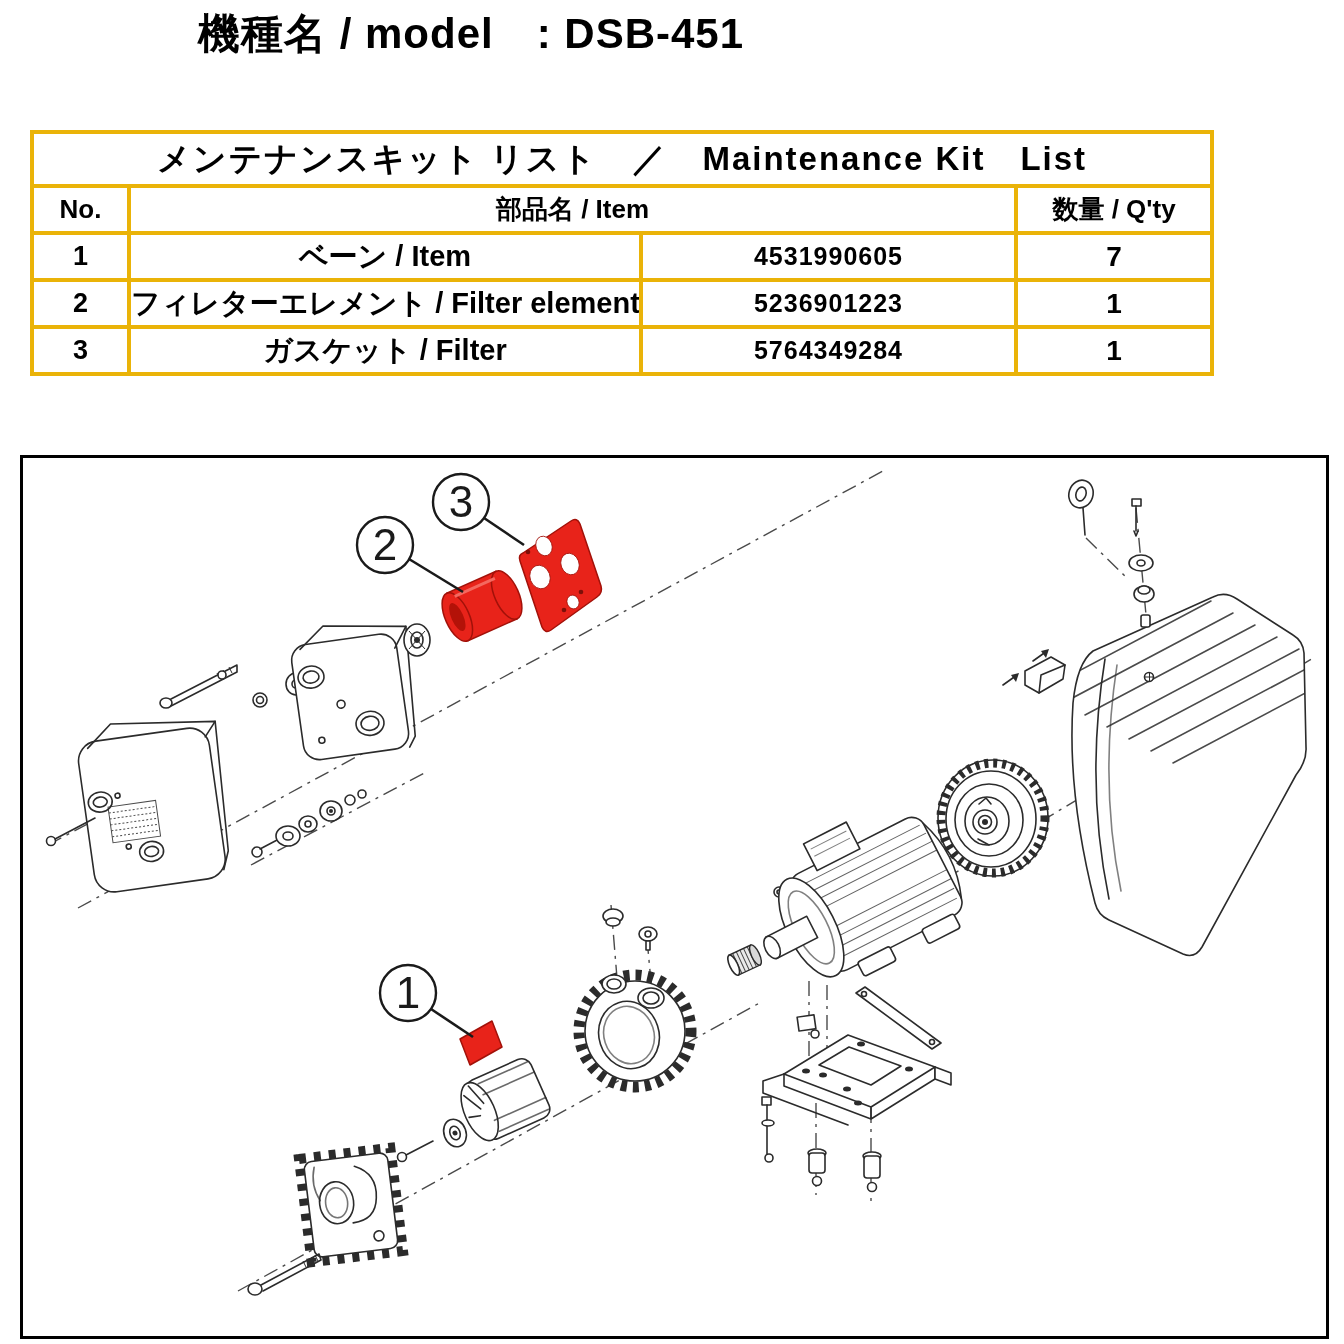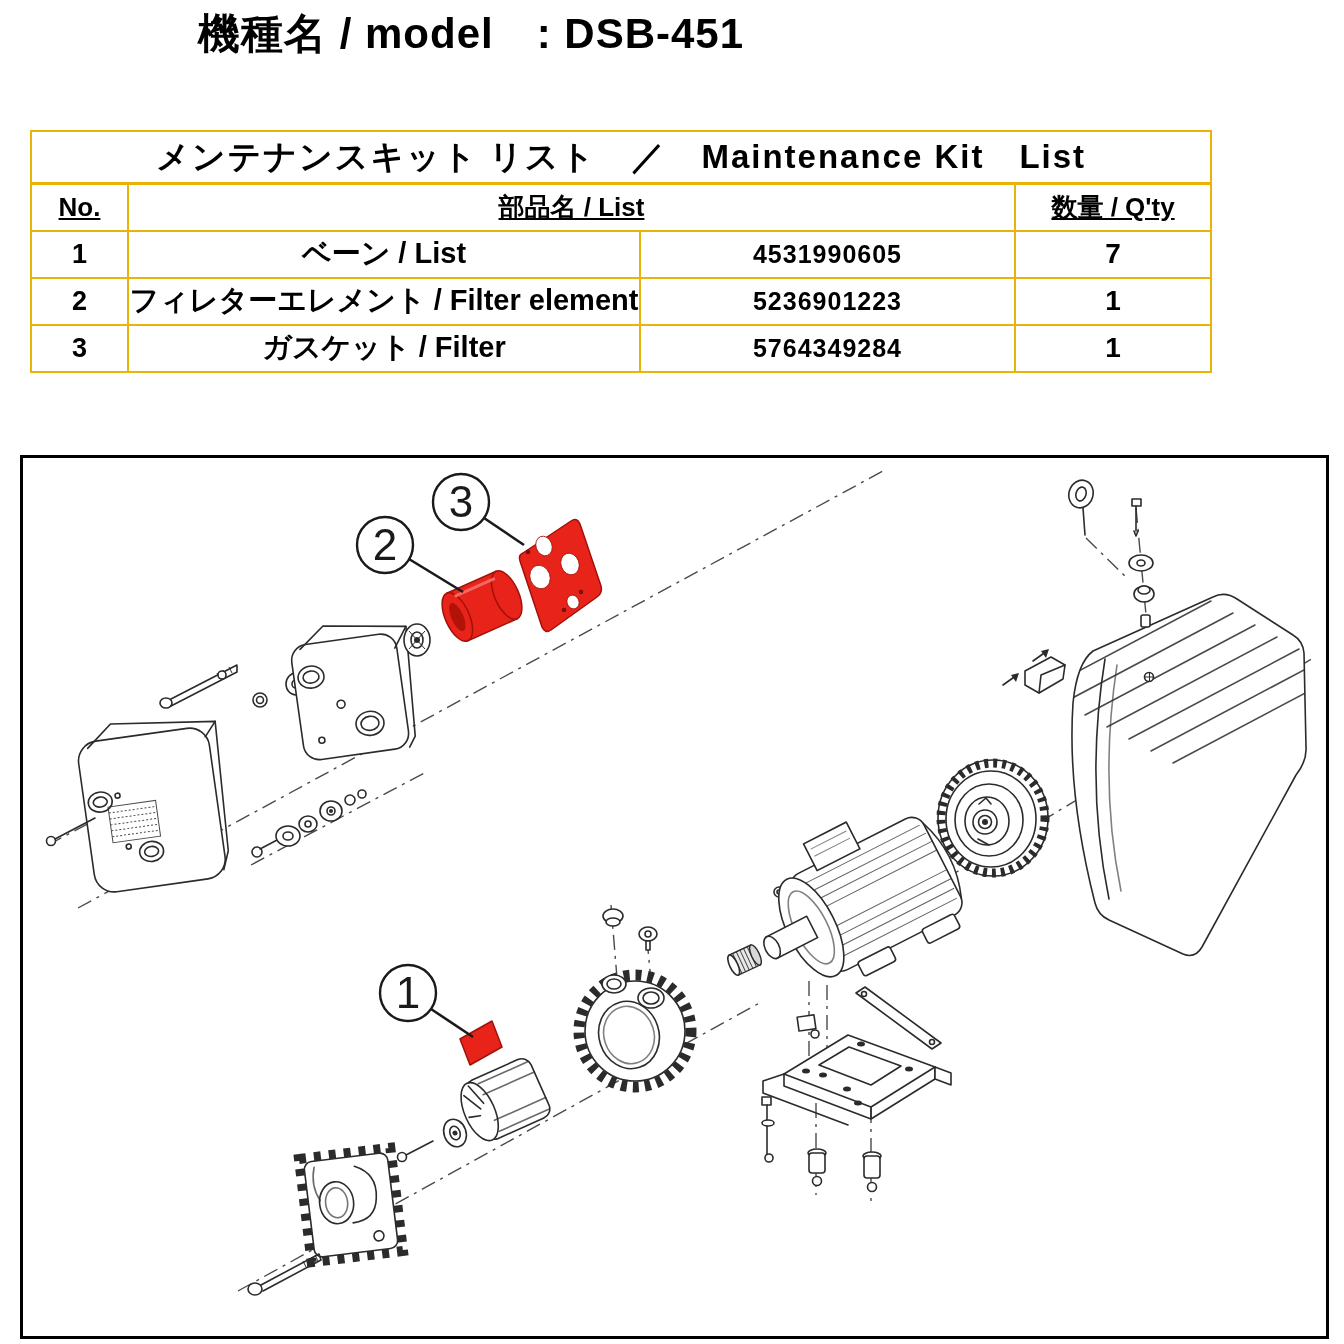--- a/index.html
+++ b/index.html
@@ -2,24 +2,24 @@
 <html><head>
 <meta charset="utf-8">
 <style>
   html,body{margin:0;padding:0;background:#fff;}
   .page{position:relative;width:1344px;height:1344px;background:#fff;
         font-family:"Liberation Sans",sans-serif;color:#000;overflow:hidden;}
   .doc-title{position:absolute;left:198px;top:6px;font-size:42px;font-weight:bold;
              white-space:pre;letter-spacing:1px;text-align:right;}
   table.kit{position:absolute;left:30px;top:130px;width:1180px;border-collapse:collapse;
             table-layout:fixed;}
-  table.kit td,table.kit th{border:2px solid #eab308;text-align:center;vertical-align:middle;
+  table.kit td,table.kit th{border:4px solid #eab308;text-align:center;vertical-align:middle;
             font-weight:bold;padding:0;overflow:hidden;white-space:nowrap;}
   .t-title{height:50px;font-size:33px;letter-spacing:2px;border-bottom-width:3px !important;}
-  .t-head{height:47px;font-size:26px;text-decoration:underline;}
+  .t-head{height:47px;font-size:26px;}
   .t-row{height:47px;}
   .c-no{font-size:27px;}
   .c-item{font-size:29px;}
   .c-part{font-size:25px;letter-spacing:1px;}
   .c-qty{font-size:28px;}
   .diagram-frame{position:absolute;left:20px;top:455px;width:1303px;height:878px;
                  border:3px solid #000;background:#fff;}
   .ln{fill:none;stroke:#2b2b2b;stroke-width:1.6;stroke-linejoin:round;stroke-linecap:round;}
   .lnf{fill:#fff;stroke:#2b2b2b;stroke-width:1.6;stroke-linejoin:round;}
   .fins{fill:none;stroke:#2b2b2b;stroke-width:1;}
@@ -43,26 +43,26 @@
         <col style="width:512px">
         <col style="width:375px">
         <col style="width:196px">
       </colgroup>
     <tbody>
         <tr>
       <td class="t-title" colspan="4">メンテナンスキット リスト　／　Maintenance Kit　List</td>
     </tr>
     <tr class="t-head">
       <th>No.</th>
-      <th colspan="2">部品名 / List</th>
+      <th colspan="2">部品名 / Item</th>
       <th>数量 / Q'ty</th>
     </tr>
     <tr class="t-row">
       <td class="c-no">1</td>
-      <td class="c-item">ベーン / List</td>
+      <td class="c-item">ベーン / Item</td>
       <td class="c-part">4531990605</td>
       <td class="c-qty">7</td>
     </tr>
     <tr class="t-row">
       <td class="c-no">2</td>
       <td class="c-item">フィレターエレメント / Filter element</td>
       <td class="c-part">5236901223</td>
       <td class="c-qty">1</td>
     </tr>
     <tr class="t-row">

